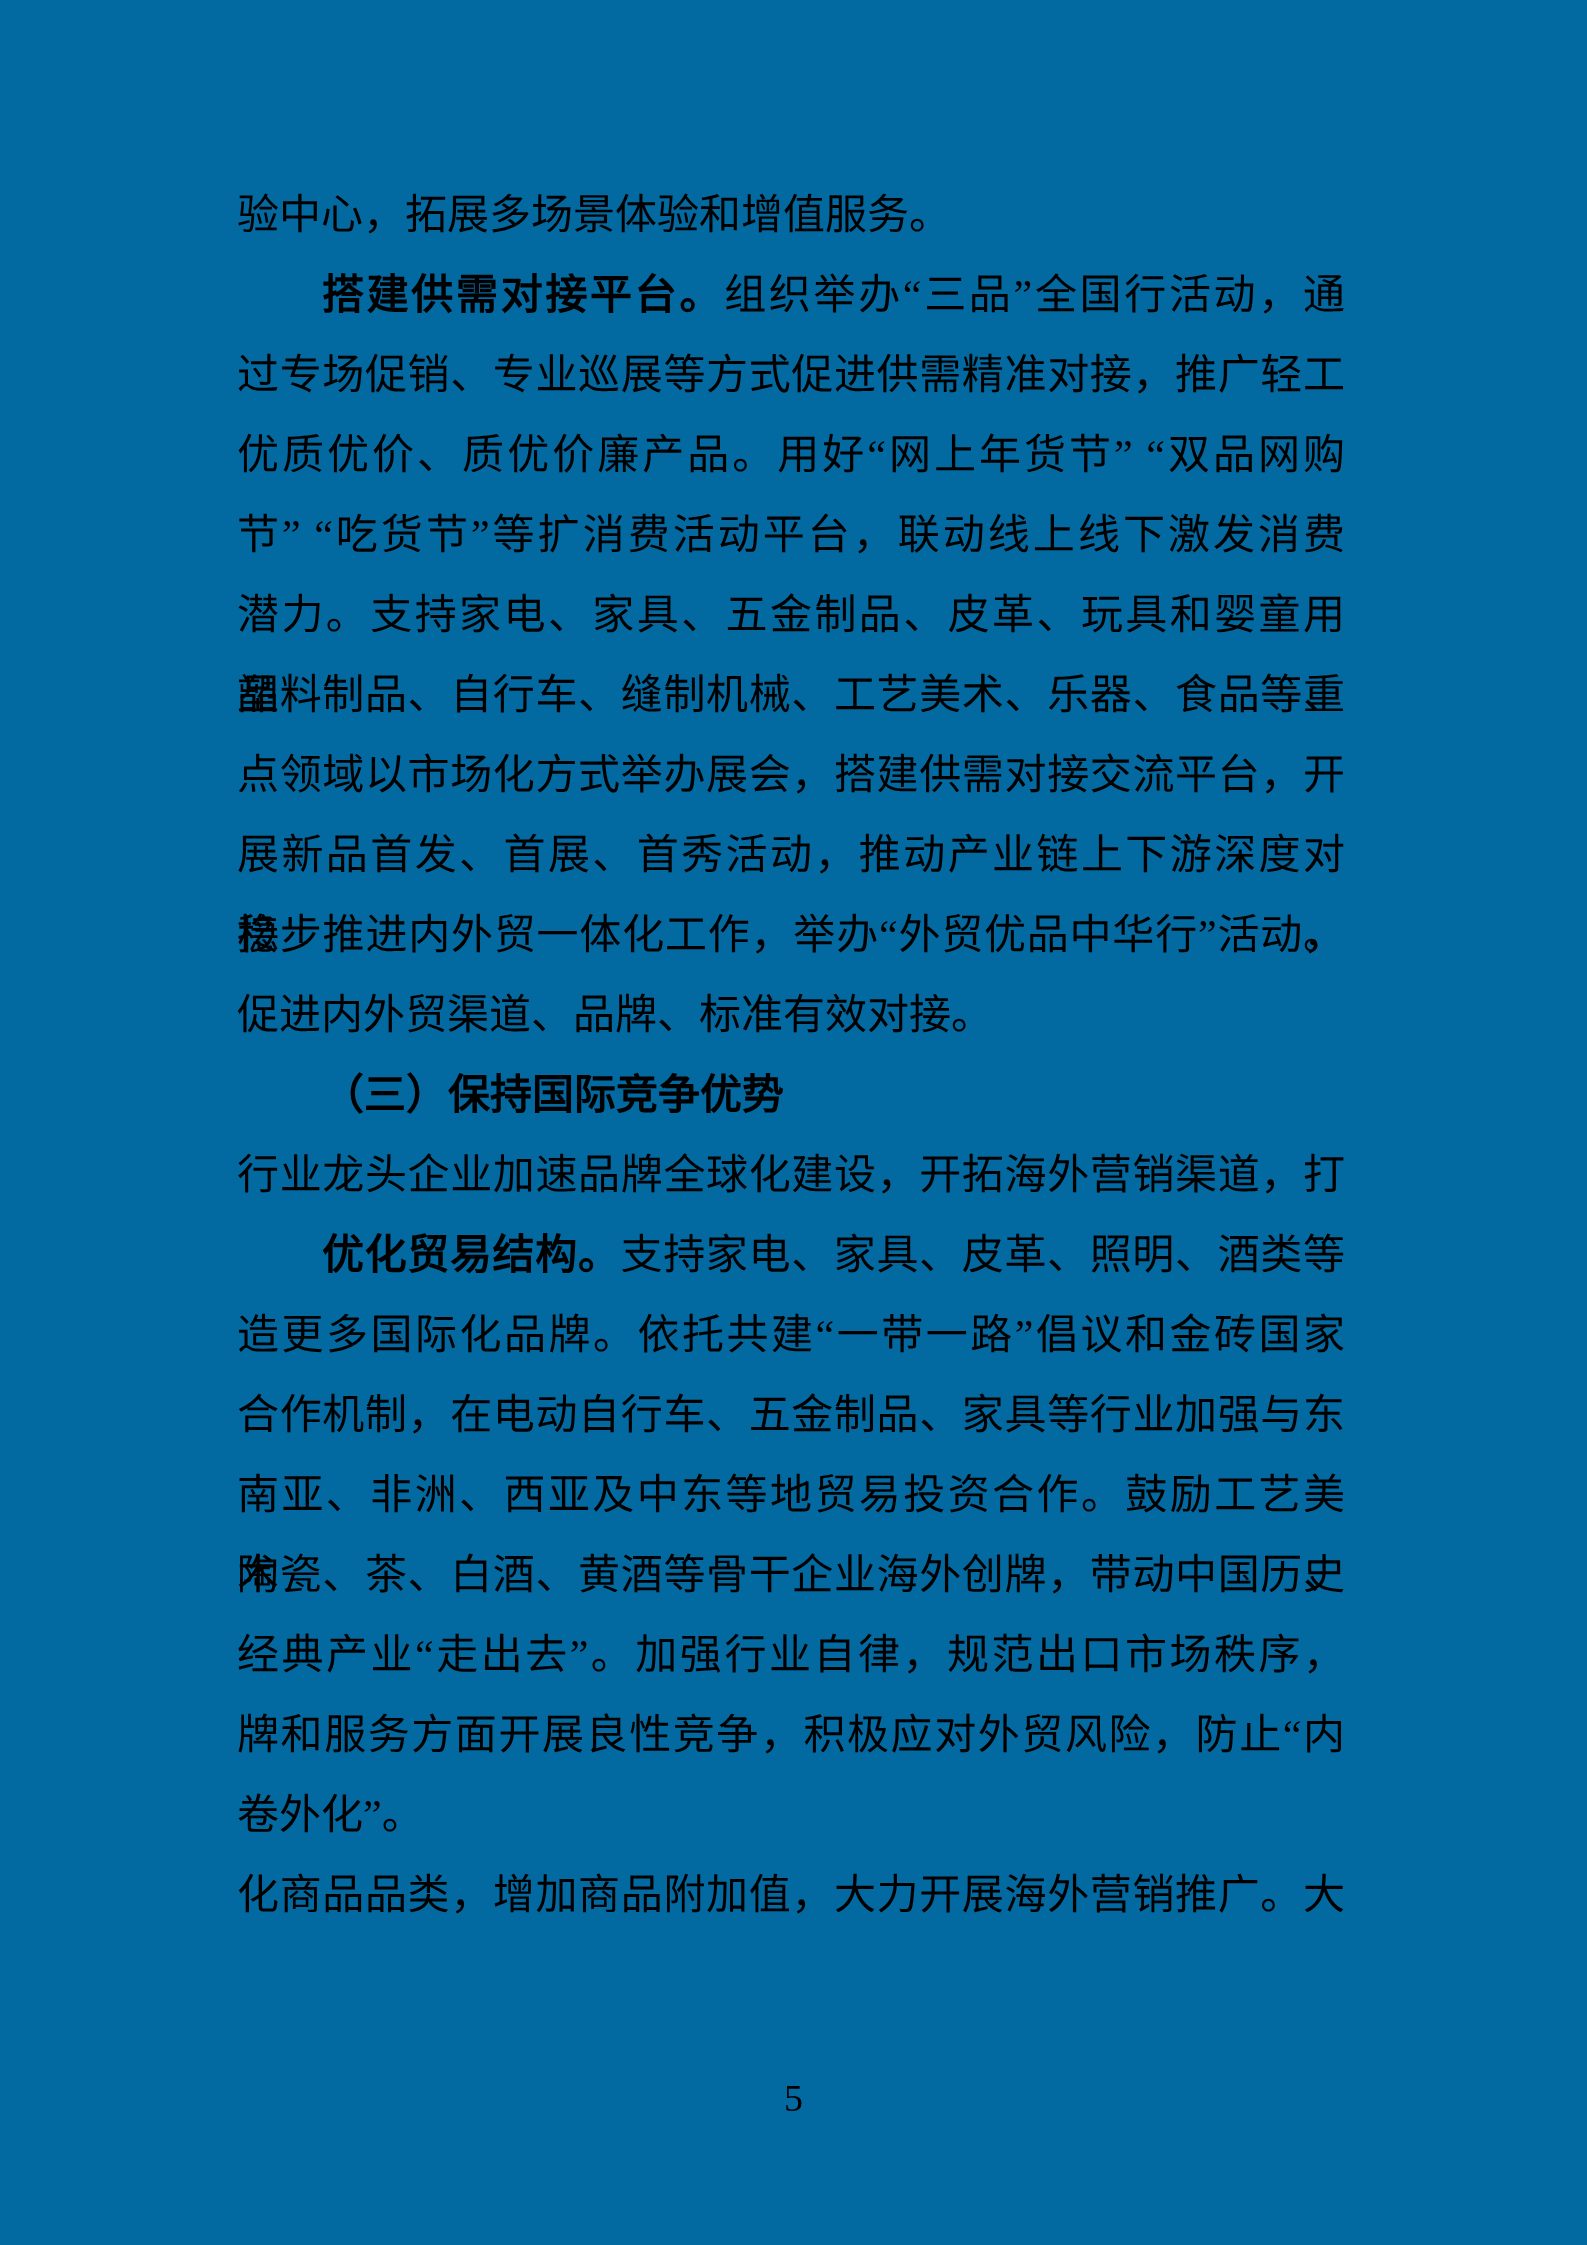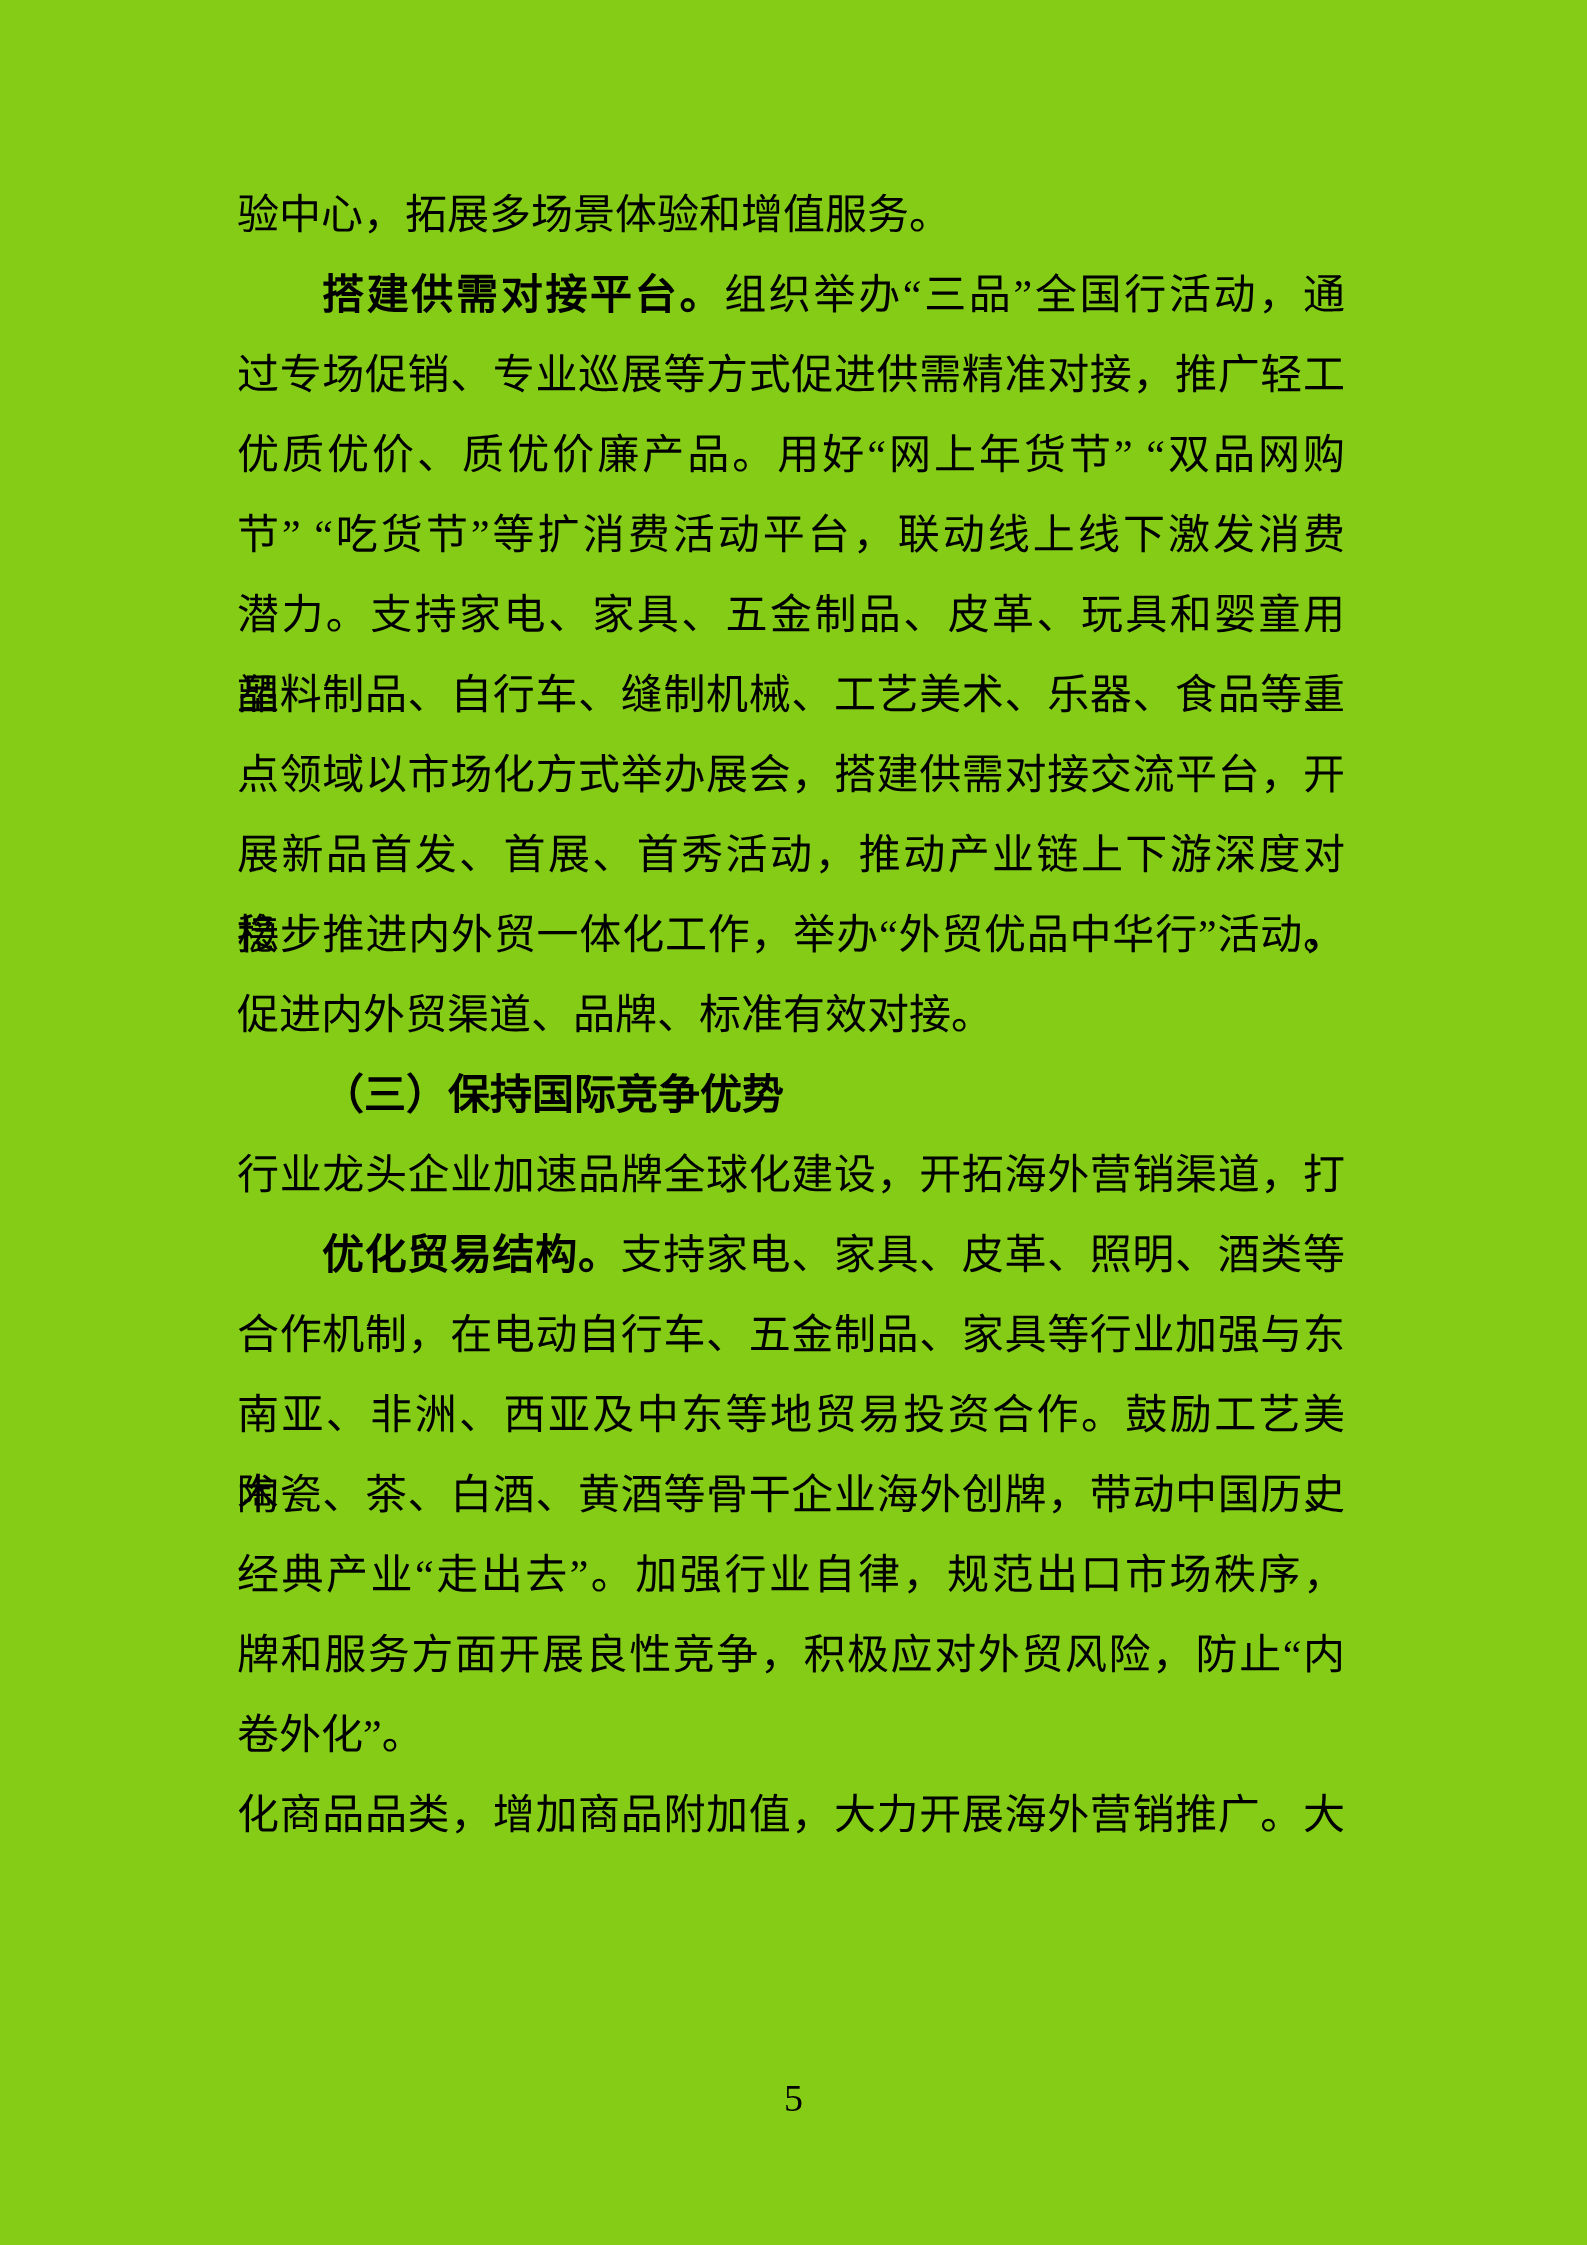--- a/index.html
+++ b/index.html
@@ -4,21 +4,21 @@
 <style>
   html, body {
     margin: 0;
     padding: 0;
     background: #ffffff;
   }
   .page {
     position: relative;
     width: 1587px;
     height: 2245px;
-    background: #84cc16;
+    background: #0369a1;
     color: #000000;
     font-family: "Liberation Serif", "DejaVu Serif", serif;
     overflow: hidden;
   }
   .text-block {
     position: absolute;
     left: 237px;
     top: 175px;
     width: 1108px;
   }
@@ -63,20 +63,21 @@
       <div class="line justify"><span class="seg-regular">节” “吃货节”等扩消费活动平台，联动线上线下激发消费</span></div>
       <div class="line justify"><span class="seg-regular">潜力。支持家电、家具、五金制品、皮革、玩具和婴童用品、</span></div>
       <div class="line justify"><span class="seg-regular">塑料制品、自行车、缝制机械、工艺美术、乐器、食品等重</span></div>
       <div class="line justify"><span class="seg-regular">点领域以市场化方式举办展会，搭建供需对接交流平台，开</span></div>
       <div class="line justify"><span class="seg-regular">展新品首发、首展、首秀活动，推动产业链上下游深度对接。</span></div>
       <div class="line justify"><span class="seg-regular">稳步推进内外贸一体化工作，举办“外贸优品中华行”活动，</span></div>
       <div class="line"><span class="seg-regular">促进内外贸渠道、品牌、标准有效对接。</span></div>
       <div class="line indent"><span class="seg-bold">（三）保持国际竞争优势</span></div>
       <div class="line justify"><span class="seg-regular">行业龙头企业加速品牌全球化建设，开拓海外营销渠道，打</span></div>
       <div class="line indent justify"><span class="seg-bold">优化贸易结构。</span><span class="seg-regular">支持家电、家具、皮革、照明、酒类等</span></div>
+      <div class="line justify"><span class="seg-regular">造更多国际化品牌。依托共建“一带一路”倡议和金砖国家</span></div>
       <div class="line justify"><span class="seg-regular">合作机制，在电动自行车、五金制品、家具等行业加强与东</span></div>
       <div class="line justify"><span class="seg-regular">南亚、非洲、西亚及中东等地贸易投资合作。鼓励工艺美术、</span></div>
       <div class="line justify"><span class="seg-regular">陶瓷、茶、白酒、黄酒等骨干企业海外创牌，带动中国历史</span></div>
       <div class="line justify"><span class="seg-regular">经典产业“走出去”。加强行业自律，规范出口市场秩序，</span></div>
       <div class="line justify"><span class="seg-regular">牌和服务方面开展良性竞争，积极应对外贸风险，防止“内</span></div>
       <div class="line"><span class="seg-regular">卷外化”。</span></div>
       <div class="line justify"><span class="seg-regular">化商品品类，增加商品附加值，大力开展海外营销推广。大</span></div>
     </div>
   <div class="page-number">5</div>
 </div>

